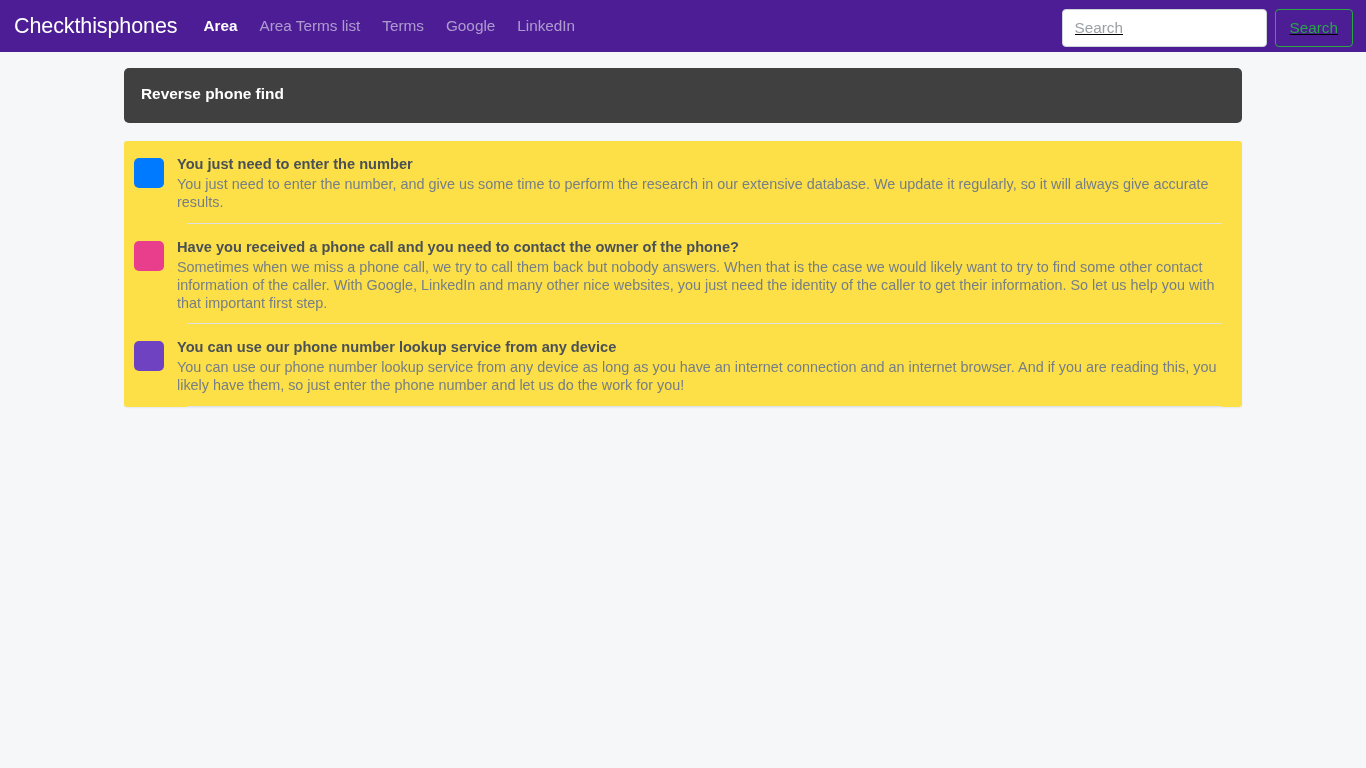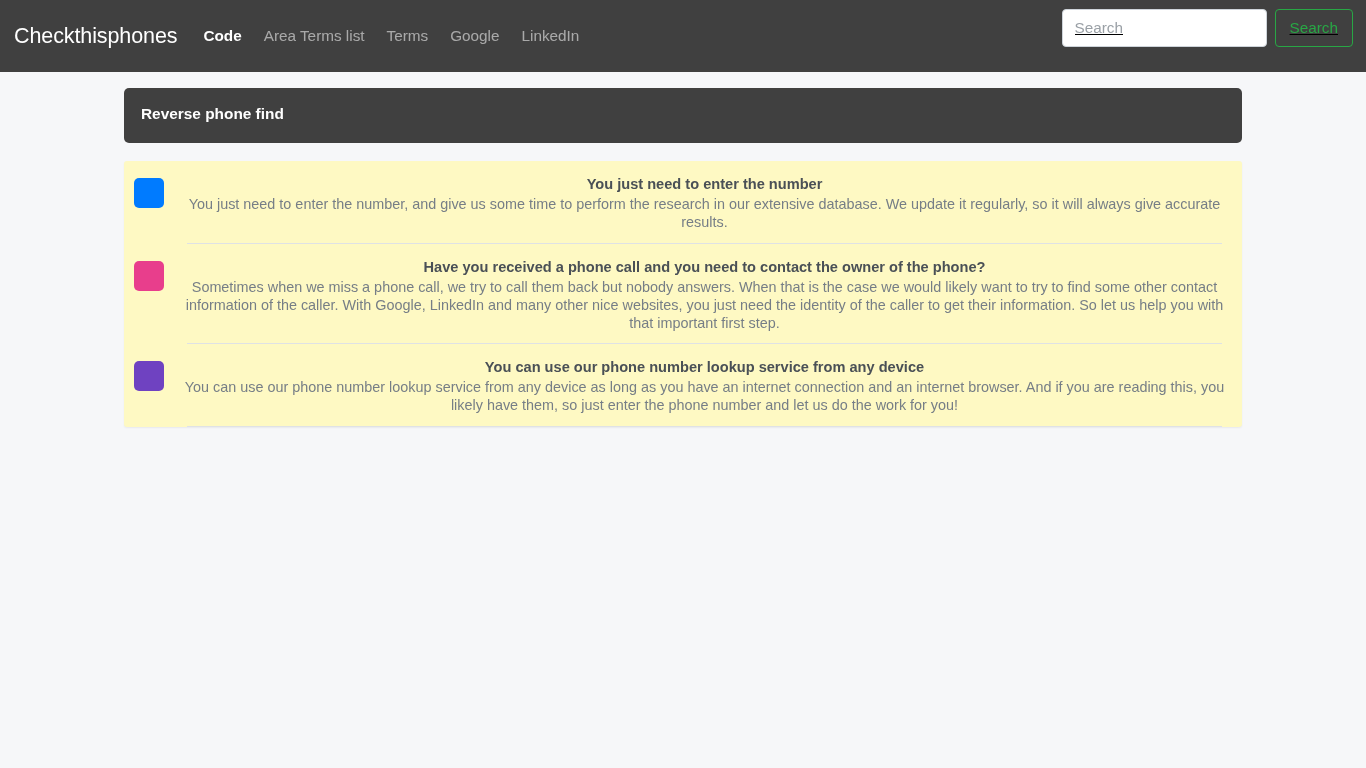--- a/index.html
+++ b/index.html
@@ -8,22 +8,22 @@
     padding: 0;
     width: 1366px;
     height: 768px;
     background: #f6f7f9;
     font-family: "Liberation Sans", sans-serif;
     overflow: hidden;
   }
 
   
   .navbar {
-    height: 72px;
-    background: #404040;
+    height: 52px;
+    background: #4c1d95;
     display: flex;
     align-items: center;
     padding: 0 14px 0 14px;
     position: relative;
   }
   .brand {
     color: #ffffff;
     font-size: 21.5px;
     font-weight: 400;
     letter-spacing: -0.1px;
@@ -107,25 +107,24 @@
   }
   .banner-sub {
     font-size: 14.6px;
     font-weight: 400;
     line-height: 1.25;
     margin: 0;
   }
 
   
   .card {
-    background: #fef9c3;
+    background: #fde047;
     border-radius: 3px;
     box-shadow: 0 1px 2px rgba(16,24,40,0.06);
     padding: 14px 10px 0 10px;
-    text-align: center;
   }
   .media-block {
     display: flex;
     align-items: flex-start;
     padding: 0 0 0 0;
   }
   .swatch {
     width: 30px;
     height: 30px;
     border-radius: 5px;
@@ -160,21 +159,21 @@
   .divider.last { margin-bottom: 10px; }
 </style>
 </head>
 <body>
 
 <div class="navbar">
   <a class="brand" href="#">Checkthisphones</a>
 
   <ul class="nav-links">
     <li>
-      <a class="nav-link active" href="#">Code</a>
+      <a class="nav-link active" href="#">Area</a>
     </li>
     <li>
       <a class="nav-link" href="#">Area Terms list</a>
     </li>
     <li>
       <a class="nav-link" href="#">Terms</a>
     </li>
     <li>
       <a class="nav-link" href="#">Google</a>
     </li>

